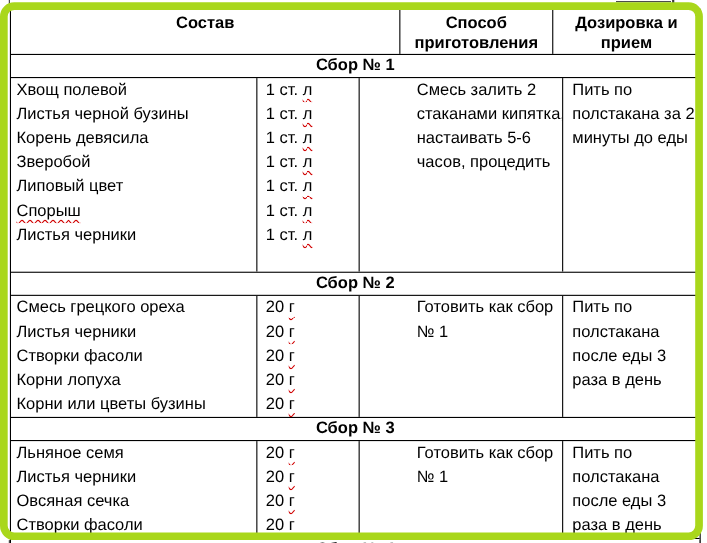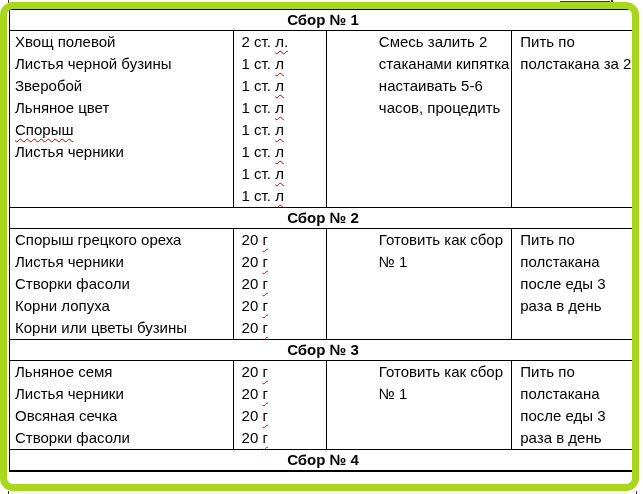--- a/index.html
+++ b/index.html
@@ -84,60 +84,66 @@
   #art-top-left    { left: 8px;  top: 0; width: 1px; height: 4px; }
   #art-top-line    { left: 560px; top: 1px; width: 50px; height: 1px; }
   #art-top-right   { left: 611px; top: 0; width: 2px;  height: 5px; }
   #art-bot-left    { left: 8px;  bottom: 0; width: 1px; height: 3px; }
   #art-bot-right   { left: 636px; bottom: 0; width: 1px; height: 3px; }
 </style>
 </head>
 <body>
 
 <div id="doc">
+  <div class="hrow">
+    <div class="hc hc1">Состав</div>
+    <div class="hc hc2">Способ приготовления</div>
+    <div class="hc hc3">Дозировка и прием</div>
+  </div>
   <div id="sections">
   <div>
     <div class="stitle">Сбор № 1</div>
     <div class="sbody" style="height: 176px;">
       <div class="col c1">
             <div class="line"><span>Хвощ полевой</span></div>
             <div class="line"><span>Листья черной бузины</span></div>
+            <div class="line"><span>Корень девясила</span></div>
             <div class="line"><span>Зверобой</span></div>
-            <div class="line"><span>Льняное цвет</span></div>
+            <div class="line"><span>Липовый цвет</span></div>
             <div class="line"><span class="sq">Спорыш</span></div>
             <div class="line"><span>Листья черники</span></div>
           </div>
       <div class="col c2">
-            <div class="line"><span>2 ст. </span><span class="sq">л.</span></div>
             <div class="line"><span>1 ст. </span><span class="sq">л</span></div>
             <div class="line"><span>1 ст. </span><span class="sq">л</span></div>
             <div class="line"><span>1 ст. </span><span class="sq">л</span></div>
             <div class="line"><span>1 ст. </span><span class="sq">л</span></div>
             <div class="line"><span>1 ст. </span><span class="sq">л</span></div>
             <div class="line"><span>1 ст. </span><span class="sq">л</span></div>
             <div class="line"><span>1 ст. </span><span class="sq">л</span></div>
           </div>
       <div class="col c3">
             <div class="line">Смесь залить 2</div>
             <div class="line">стаканами кипятка,</div>
             <div class="line">настаивать 5-6</div>
             <div class="line">часов, процедить</div>
           </div>
       <div class="col c4">
             <div class="line">Пить по</div>
             <div class="line">полстакана за 2</div>
+            <div class="line">минуты до еды</div>
           </div>
     </div>
   </div>
 
   <div>
     <div class="stitle">Сбор № 2</div>
     <div class="sbody" style="height: 110px;">
       <div class="col c1">
-            <div class="line"><span>Спорыш грецкого ореха</span></div>
+            <div class="line"><span>Смесь грецкого ореха</span></div>
             <div class="line"><span>Листья черники</span></div>
             <div class="line"><span>Створки фасоли</span></div>
             <div class="line"><span>Корни лопуха</span></div>
             <div class="line"><span>Корни или цветы бузины</span></div>
           </div>
       <div class="col c2">
             <div class="line"><span>20 </span><span class="sq">г</span></div>
             <div class="line"><span>20 </span><span class="sq">г</span></div>
             <div class="line"><span>20 </span><span class="sq">г</span></div>
             <div class="line"><span>20 </span><span class="sq">г</span></div>

